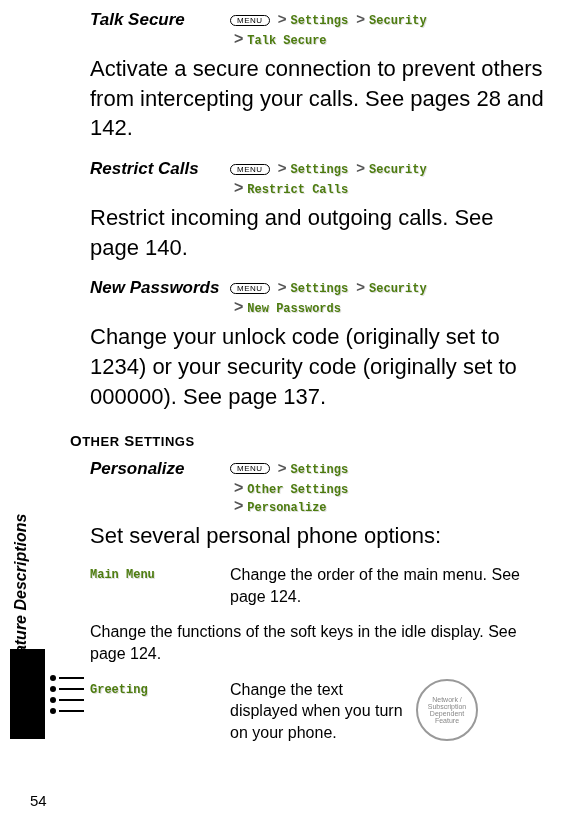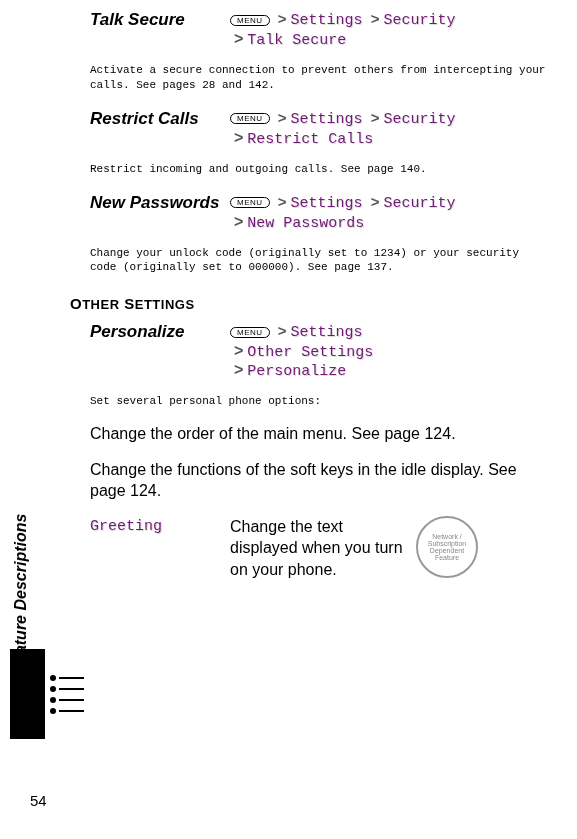--- a/index.html
+++ b/index.html
@@ -87,36 +87,35 @@
       border-radius: 10px;
       padding: 0 6px;
       font-size: 8px;
       font-weight: normal;
       font-family: Arial, sans-serif;
       letter-spacing: 0.5px;
       vertical-align: middle;
     }
     .menut {
       font-family: "Courier New", monospace;
-      font-weight: normal;
-      color: #701a75;
-      font-size: 15px;
+      font-weight: bold;
+      color: #4d7c0f;
+      font-size: 12px;
       text-shadow: 1px 1px 0 #ddd;
     }
     .gt {
       color: #555;
       padding: 0 4px;
       font-weight: bold;
     }
     .fdesc {
-      font-size: 11px;
-      margin-top: 14px;
+      font-size: 22px;
+      margin-top: 6px;
       margin-left: 0px;
       line-height: 1.35;
-      font-family: Liberation Mono, monospace;
     }
     .section-head {
       font-weight: bold;
       font-size: 15px;
       letter-spacing: 0.5px;
       margin-top: 20px;
       margin-bottom: 10px;
       margin-left: 10px;
     }
     .section-head .caps { font-size: 15px; }
@@ -216,20 +215,21 @@
     </div>
     <div class="pathline2">
       <span class="gt">&gt;</span><span class="menut">Other Settings</span>
     </div>
     <div class="pathline2">
       <span class="gt">&gt;</span><span class="menut">Personalize</span>
     </div>
     <div class="fdesc">Set several personal phone options:</div>
 
     <div class="opt-row">
+      <div class="opt-label"><span class="menut">Main Menu</span></div>
       <div class="opt-desc">Change the order of the main menu. See page 124.</div>
     </div>
     <div class="opt-row">
       <div class="opt-desc">Change the functions of the soft keys in the idle display. See page 124.</div>
     </div>
     <div class="opt-row">
       <div class="opt-label"><span class="menut">Greeting</span></div>
       <div class="opt-desc" style="max-width:180px">Change the text displayed when you turn on your phone.</div>
       <div class="badge">
         <span>Network / Subscription Dependent Feature</span>

